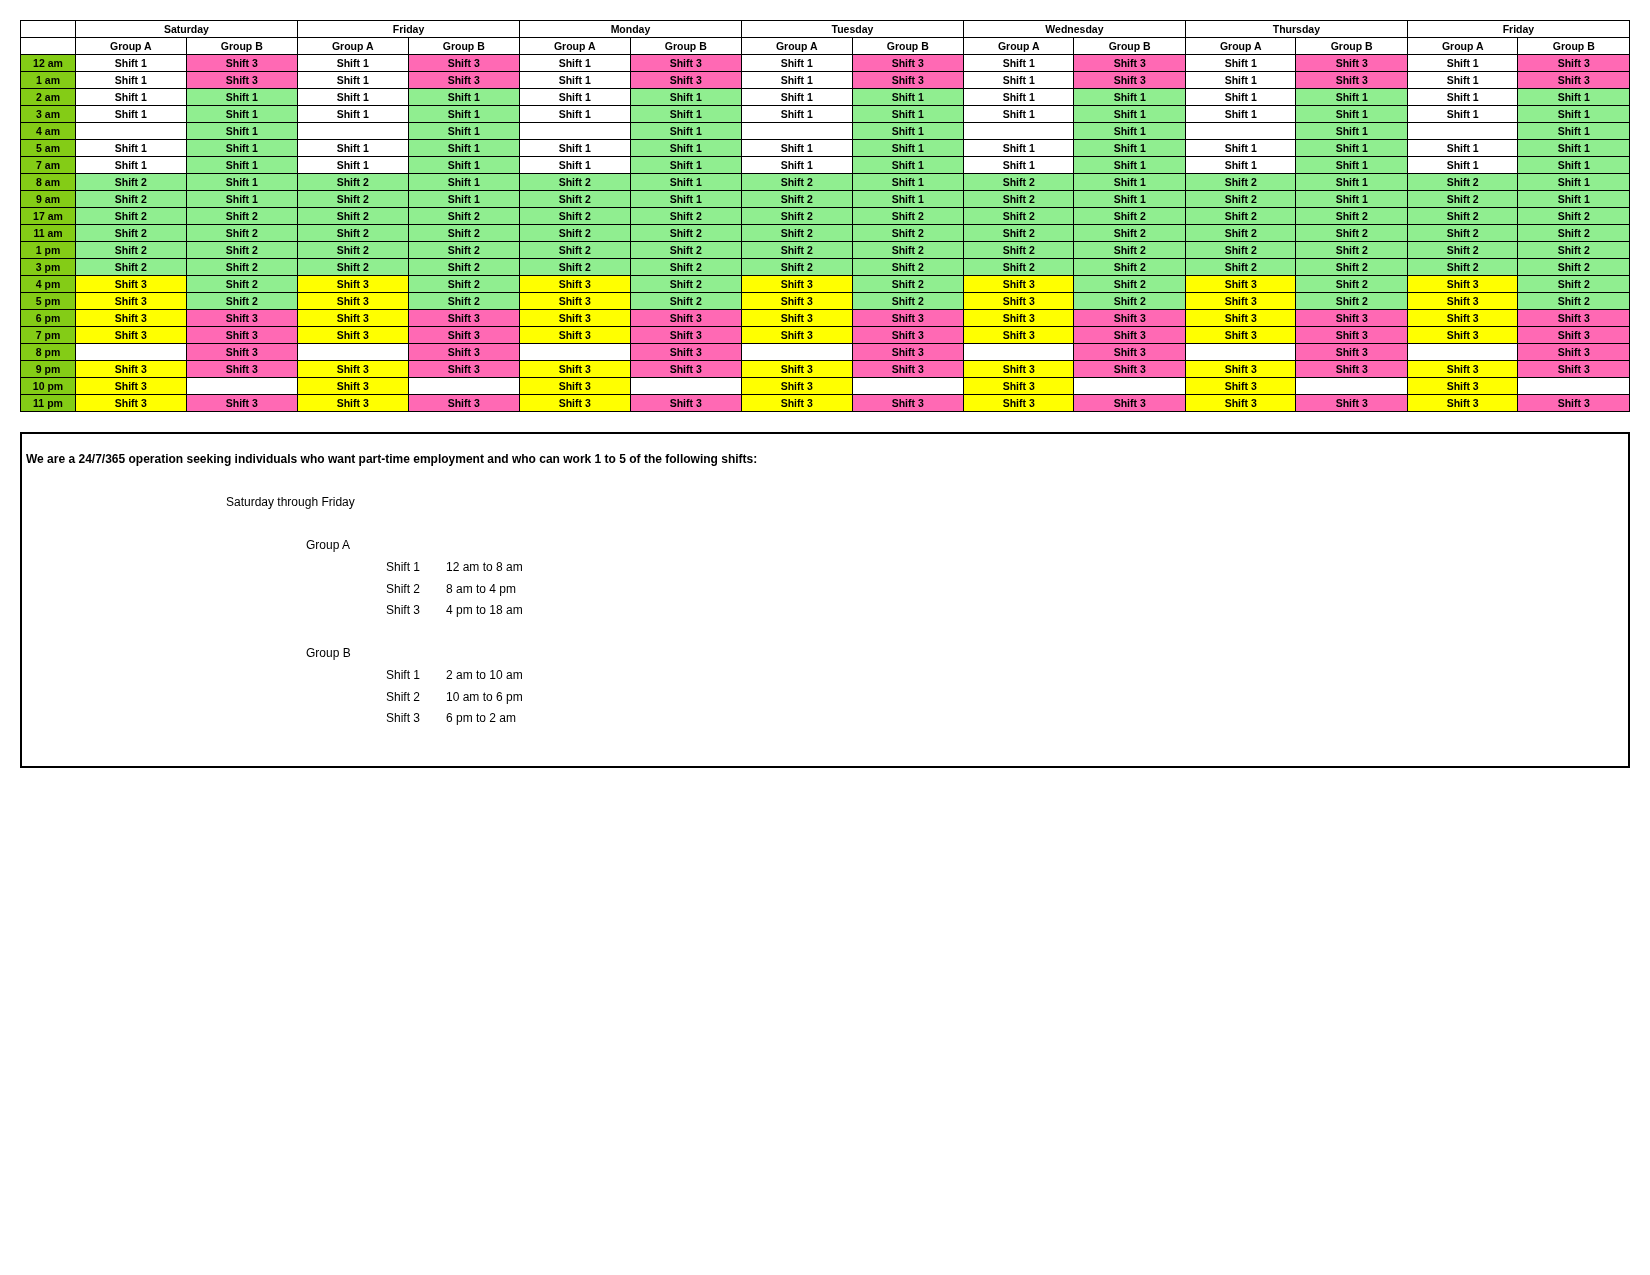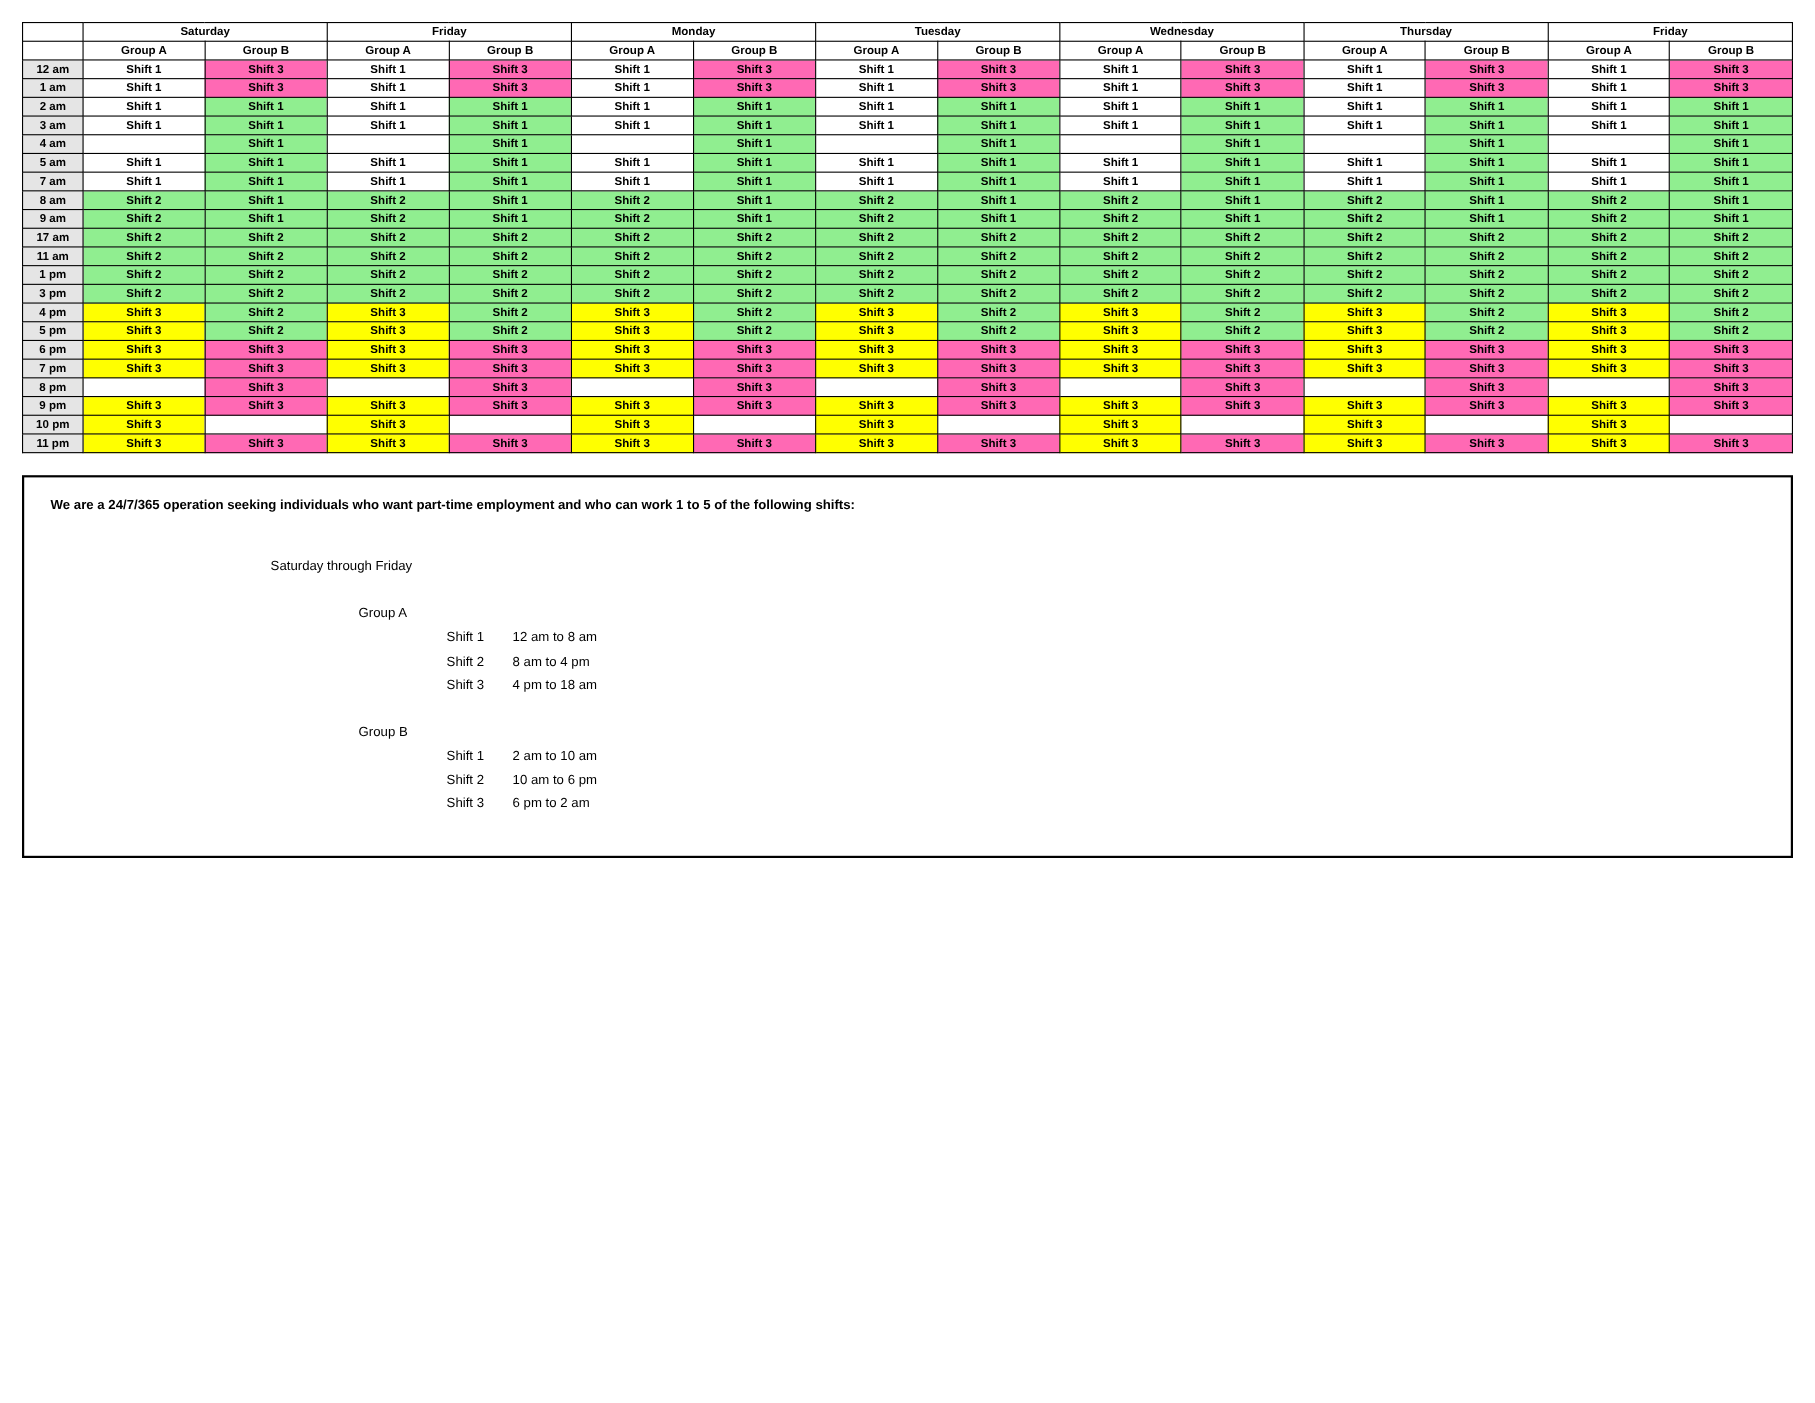--- a/index.html
+++ b/index.html
@@ -32,48 +32,48 @@
 
     .header-group {
       font-weight: bold;
       background: white;
     }
 
     .time-cell {
       font-weight: bold;
       text-align: right;
       padding-right: 5px;
-      background: #e5e5e5;
+      background: #84cc16;
       border: 1px solid #000;
       margin-left: 20px;
     }
 
     
 
     .ga-s1 { background: white; font-weight: bold; }
     .ga-s2 { background: #90EE90; font-weight: bold; }
     .ga-s3 { background: #FFFF00; font-weight: bold; }
     .gb-s1 { background: #FF69B4; font-weight: bold; }
     .gb-s1-green { background: #90EE90; font-weight: bold; }
     .gb-s2 { background: #90EE90; font-weight: bold; }
     .gb-s3 { background: #FF69B4; font-weight: bold; }
     .empty { background: white; }
 
     .info-box {
       border: 2px solid #000;
-      padding: 15px 24px;
+      padding: 15px 4px;
       font-size: 12px;
       line-height: 1.8;
     }
 
     .info-box .bold-line {
       font-weight: bold;
     }
 
-    .info-box .indent1 { margin-left: 200px; margin-top: 12px; }
+    .info-box .indent1 { margin-left: 200px; }
     .info-box .indent2 { margin-left: 280px; }
 
     .info-row {
       display: flex;
       margin-left: 360px;
     }
     .info-row .shift-label { width: 60px; }
   </style>
 </head>
 <body>

